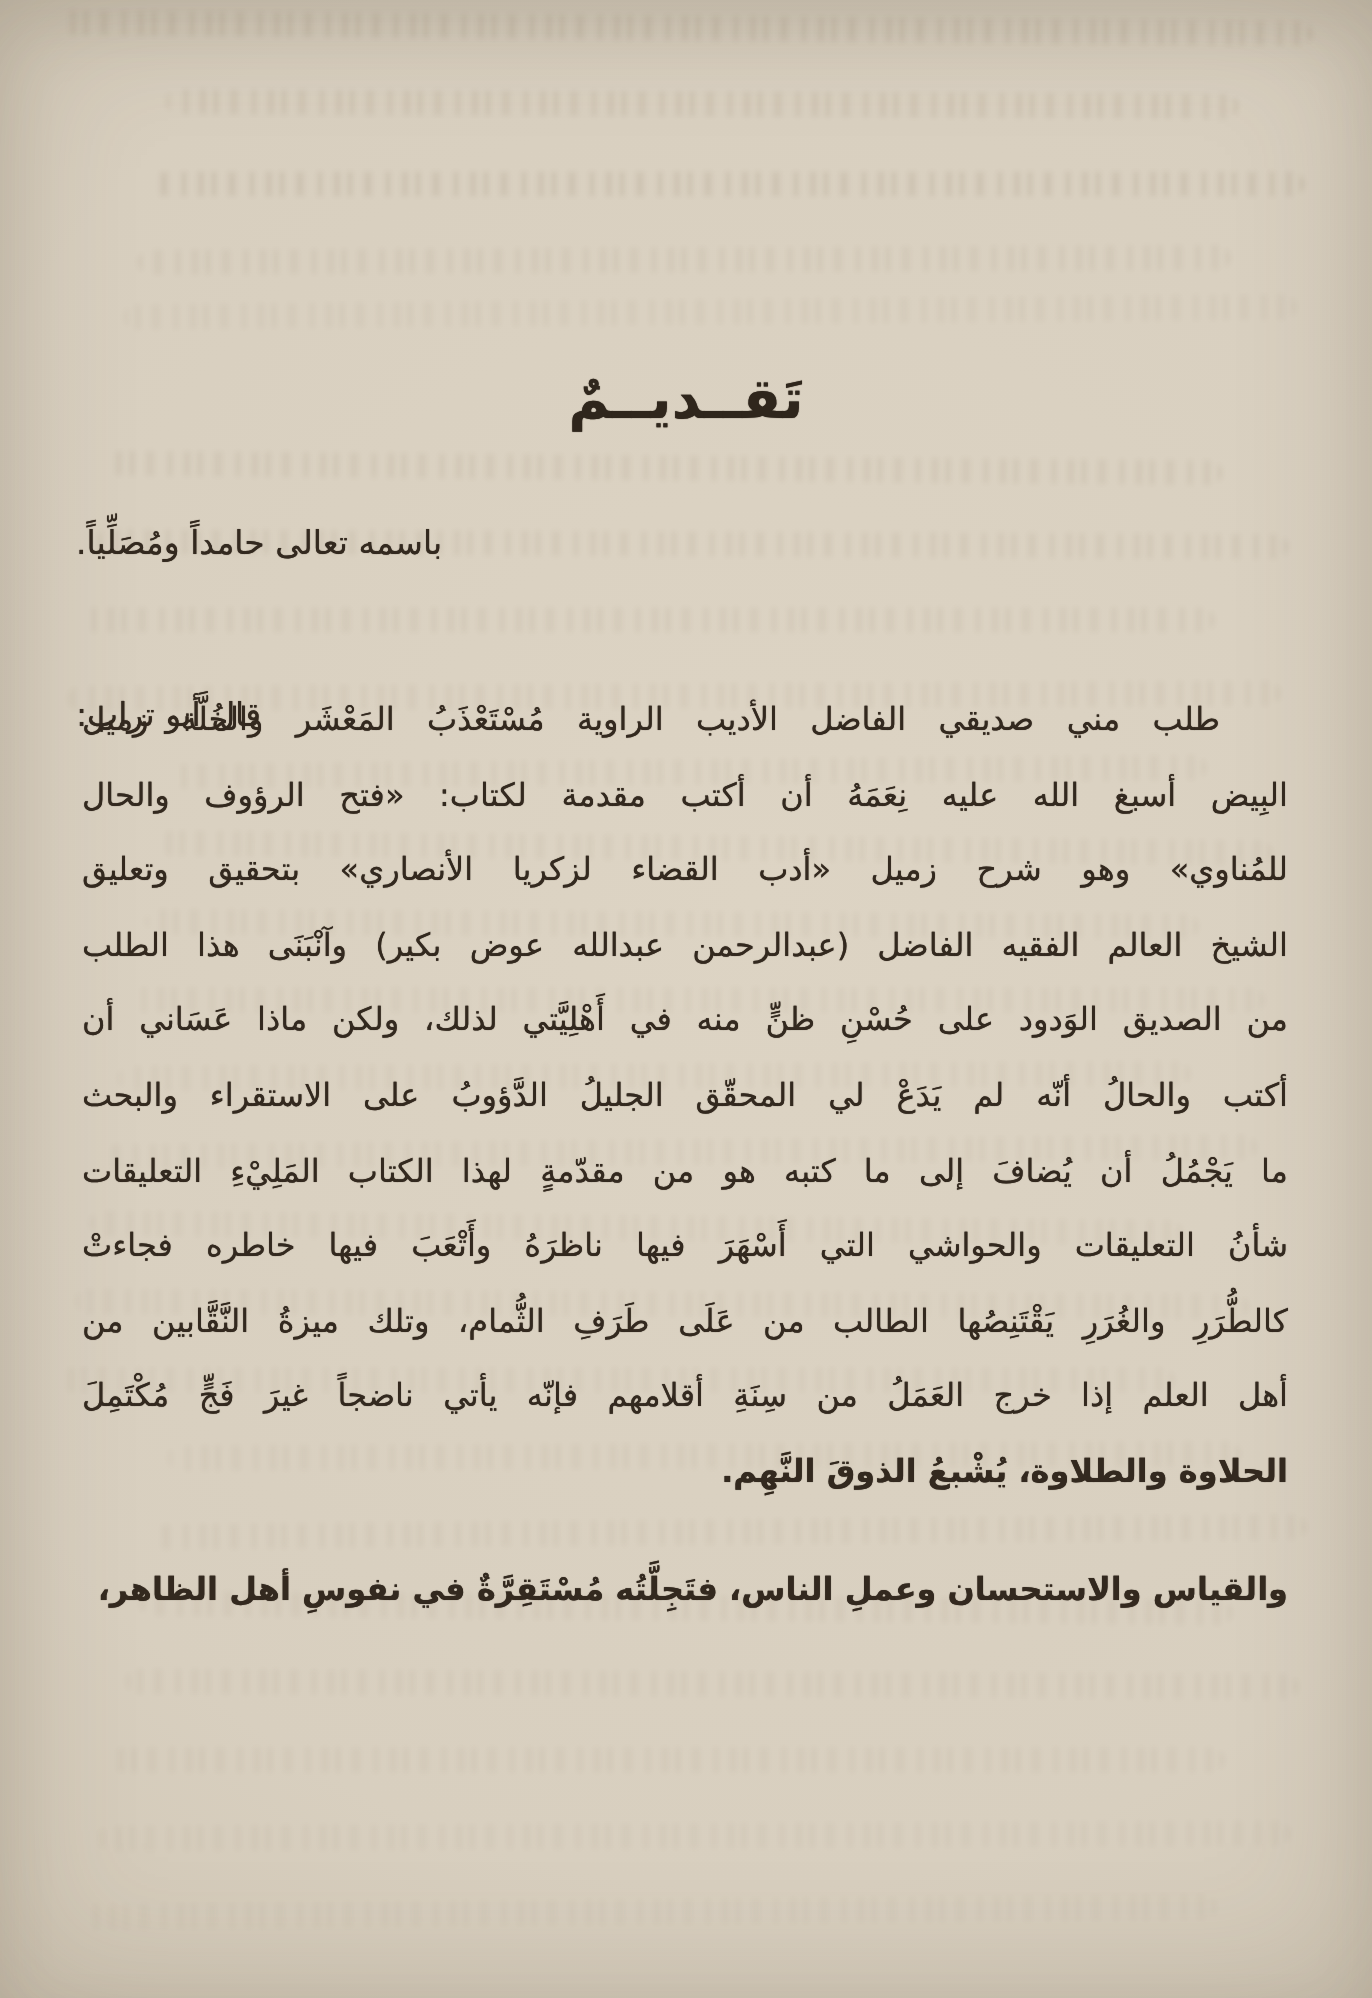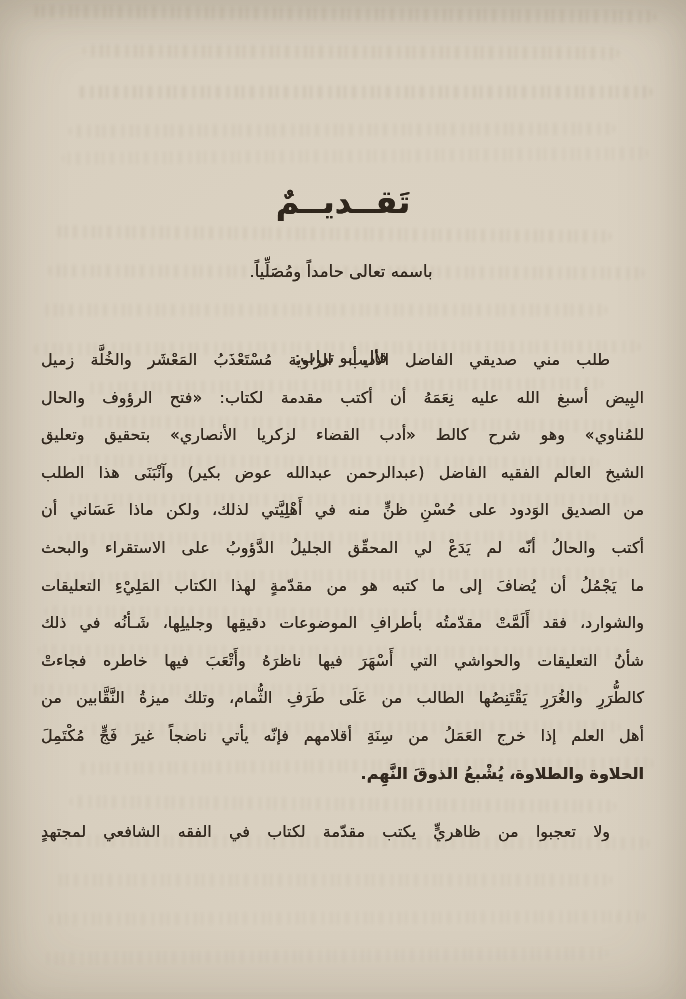--- a/index.html
+++ b/index.html
@@ -27,29 +27,29 @@
         rgba(146,128,104,.5) 6px 9px, transparent 9px 15px,
         rgba(146,128,104,.6) 15px 17px, transparent 17px 24px,
         rgba(146,128,104,.45) 24px 28px, transparent 28px 34px);
     filter:blur(1.4px);
   }
   .content{position:relative;z-index:1;color:#33291f;}
   .title{
     margin:0;
     position:absolute;top:183px;right:0;left:0;
     text-align:center;
-    font-size:32px;font-weight:bold;
+    font-size:28px;font-weight:bold;
     letter-spacing:1px;
     color:#2f261c;
     text-shadow:0 0 .5px #2f261c;
   }
   .opening{
     position:absolute;right:42px;left:38px;
     font-size:16.5px;
-    text-align:center;
+    text-align:left;
     text-shadow:0 0 .4px #33291f;
   }
   .opening.l1{top:262px;}
   .opening.l2{top:300px;margin-top:48px;}
   .paragraphs{
     position:absolute;top:341px;right:42px;left:41px;
   }
   .para{margin:0 0 21px 0;}
   .line{
     font-size:16px;
@@ -100,30 +100,29 @@
     <h1 class="title">تَقــديــمٌ</h1>
 
     <div class="opening l1">باسمه تعالى حامداً ومُصَلِّياً.</div>
 
     <div class="opening l2">قال أبو تراب:</div>
 
     <div class="paragraphs">
         <div class="para">
           <div class="line first">طلب مني صديقي الفاضل الأديب الراوية مُسْتَعْذَبُ المَعْشَر والخُلَّة زميل</div>
           <div class="line">البِيض أسبغ الله عليه نِعَمَهُ أن أكتب مقدمة لكتاب: «فتح الرؤوف والحال</div>
-          <div class="line">للمُناوي» وهو شرح كالط «أدب القضاء لزكريا الأنصاري» بتحقيق وتعليق</div>
+          <div class="line">للمُناوي» وهو شرح زميل «أدب القضاء لزكريا الأنصاري» بتحقيق وتعليق</div>
           <div class="line">الشيخ العالم الفقيه الفاضل (عبدالرحمن عبدالله عوض بكير) وآنْبَنَى هذا الطلب</div>
           <div class="line">من الصديق الوَدود على حُسْنِ ظنٍّ منه في أَهْلِيَّتي لذلك، ولكن ماذا عَسَاني أن</div>
           <div class="line">أكتب والحالُ أنّه لم يَدَعْ لي المحقّق الجليلُ الدَّؤوبُ على الاستقراء والبحث</div>
           <div class="line">ما يَجْمُلُ أن يُضافَ إلى ما كتبه هو من مقدّمةٍ لهذا الكتاب المَلِيْءِ التعليقات</div>
-          <div class="line">والشوارد، فقد أَلَمَّتْ مقدّمتُه بأطرافِ الموضوعات دقيقِها وجليلِها، شَـأنُه في ذلك</div>
           <div class="line">شأنُ التعليقات والحواشي التي أَسْهَرَ فيها ناظرَهُ وأَتْعَبَ فيها خاطره فجاءتْ</div>
           <div class="line">كالطُّرَرِ والغُرَرِ يَقْتَنِصُها الطالب من عَلَى طَرَفِ الثُّمام، وتلك ميزةُ النَّقَّابين من</div>
           <div class="line">أهل العلم إذا خرج العَمَلُ من سِنَةِ أقلامهم فإنّه يأتي ناضجاً غيرَ فَجٍّ مُكْتَمِلَ</div>
           <div class="line last">الحلاوة والطلاوة، يُشْبعُ الذوقَ النَّهِم.</div>
         </div>
         <div class="para">
-          <div class="line first">ولا تعجبوا من ظاهريٍّ يكتب مقدّمة لكتاب في الفقه الشافعي لمجتهدٍ</div>
+          <div class="line last">والقياس والاستحسان وعملِ الناس، فتَجِلَّتُه مُسْتَقِرَّةٌ في نفوسِ أهل الظاهر،</div>
         </div>
       </div>
 
   </div>
 </div>
 
 </body></html>

